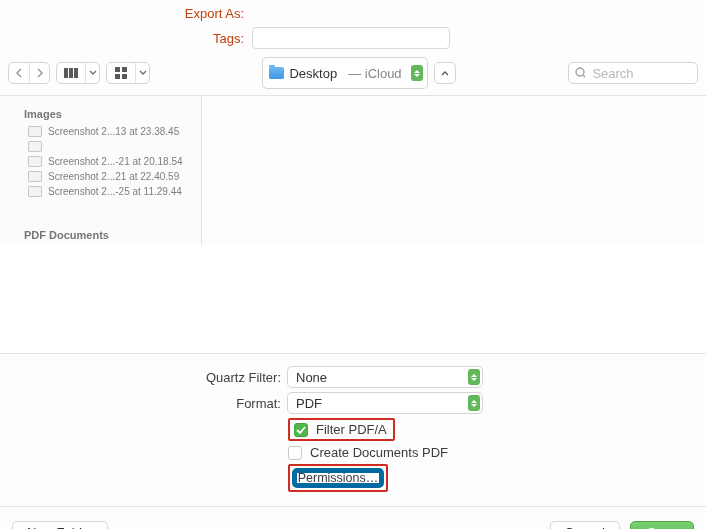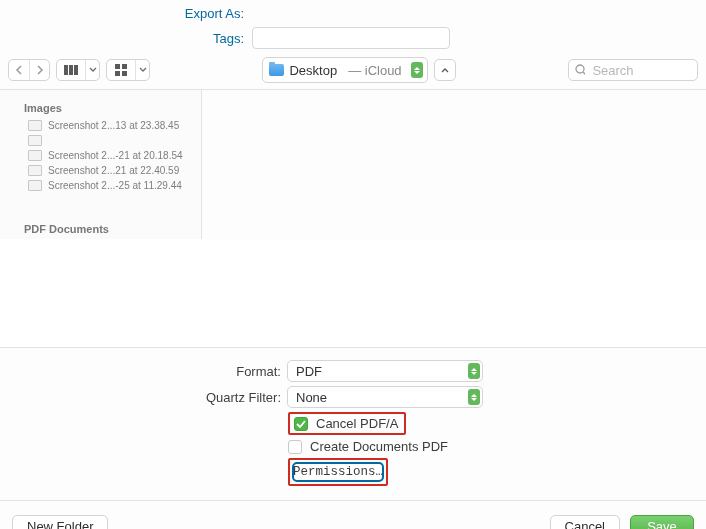--- a/index.html
+++ b/index.html
@@ -16,21 +16,21 @@
   }
   .form-row {
     display: flex;
     align-items: center;
     margin-bottom: 6px;
   }
   .form-label {
     width: 252px;
     text-align: right;
     padding-right: 8px;
-    color: #0369a1;
+    color: #c2410c;
   }
   .export-input {
     width: 198px;
     height: 22px;
     padding: 2px 6px;
     border: 1px solid #c9c9c9;
     border-radius: 4px;
     outline: 3px solid #b9dab6;
     outline-offset: -1px;
     background: #fff;
@@ -66,21 +66,21 @@
     font-size: 12px;
     cursor: default;
   }
   .seg .btn + .btn { border-left: 1px solid #e3e3e3; }
   .btn.dark { color: #4d4d4d; }
   .seg.wide .btn { width: 28px; }
   .spacer-flex { flex: 1 1 auto; }
   .loc-pill {
     display: inline-flex;
     align-items: center;
-    height: 26px;
+    height: 32px;
     border: 1px solid #d4d4d4;
     border-radius: 5px;
     background: #fff;
     padding: 0 4px 0 6px;
     gap: 5px;
     color: #333;
   }
   .folder-icon {
     width: 15px; height: 12px; border-radius: 2px;
     background: linear-gradient(#6fb7f0,#3d97e6);
@@ -191,25 +191,24 @@
   }
   .checkbox.checked { background: #4fb64a; border-color: #40a63c; }
   .redbox {
     border: 2px solid #cf2b20;
     border-radius: 2px;
     padding: 2px 6px 2px 4px;
     display: inline-flex; align-items: center; gap: 8px;
   }
   .perm-btn {
     width: 92px; height: 20px;
-    border: 2px solid #0369a1; border-radius: 5px;
+    border: 5px solid #0369a1; border-radius: 5px;
     background: #fff;
     display: flex; align-items: center; justify-content: center;
     font-size: 12.5px;
-    font-family: Liberation Mono, monospace;
   }
 
   .footer {
     display: flex; align-items: center;
     padding: 14px 12px;
   }
   .push-right { margin-left: auto; display: flex; gap: 10px; }
   .mac-btn {
     height: 22px; min-width: 64px;
     padding: 0 14px;
@@ -336,47 +335,47 @@
         <span>Screenshot 2...-25 at 11.29.44</span>
       </div>
     <div style="height:24px"></div>
     <div class="group-title">PDF Documents</div>
   </div>
   <div class="content-pane"></div>
 </div>
 
 <div class="options">
   <div class="opt-row">
+    <div class="opt-label">Quartz Filter:</div>
+    <div class="select">
+      <span>None</span>
+      <span class="stepper-btn">
+          <span class="tri up"></span>
+          <span class="tri down"></span>
+        </span>
+    </div>
+  </div>
+  <div class="opt-row">
     <div class="opt-label">Format:</div>
     <div class="select">
       <span>PDF</span>
       <span class="stepper-btn">
           <span class="tri up"></span>
           <span class="tri down"></span>
         </span>
     </div>
   </div>
-  <div class="opt-row">
-    <div class="opt-label">Quartz Filter:</div>
-    <div class="select">
-      <span>None</span>
-      <span class="stepper-btn">
-          <span class="tri up"></span>
-          <span class="tri down"></span>
-        </span>
-    </div>
-  </div>
   <div class="check-row">
     <span class="redbox">
       <span class="checkbox checked">
         <svg width="10" height="8">
             <path d="M1 4 L4 7 L9 1" stroke="#fff" stroke-width="1.8" fill="none"></path>
           </svg>
       </span>
-      <span>Cancel PDF/A</span>
+      <span>Filter PDF/A</span>
     </span>
   </div>
   <div class="check-row">
     <span class="checkbox"></span>
     <span>Create Documents PDF</span>
   </div>
   <div class="check-row">
     <span class="redbox" style="padding:2px 2px">
       <span class="perm-btn">
         <span>Permissions…</span>

